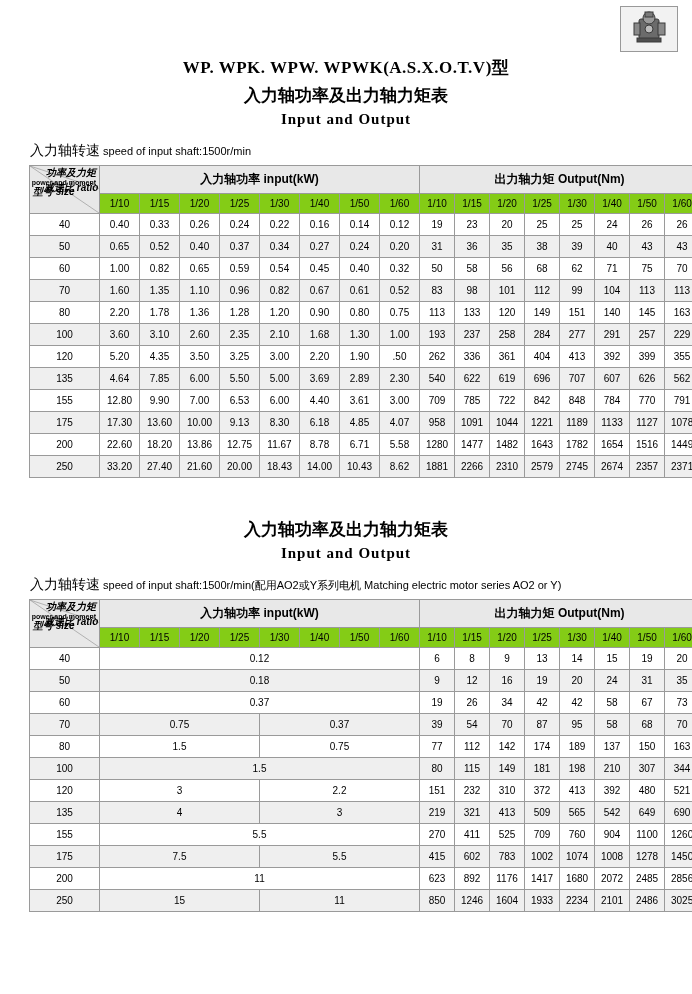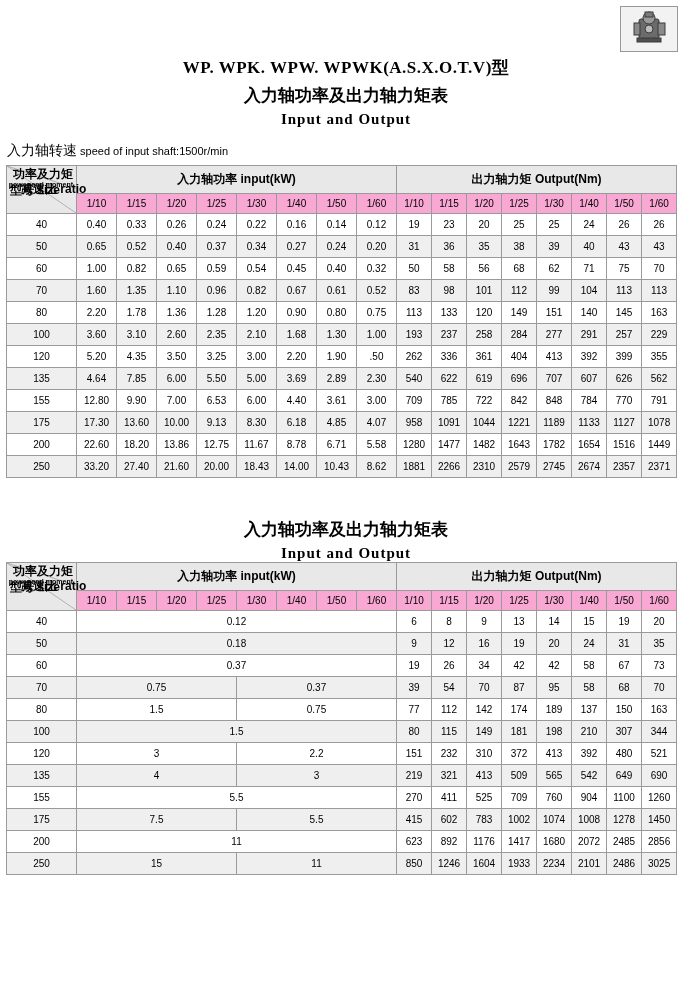--- a/index.html
+++ b/index.html
@@ -13,21 +13,21 @@
     font-family: "Liberation Sans", sans-serif;
     color: #000;
     position: relative;
     overflow: hidden;
   }
   .page {
     width: 692px;
     height: 994px;
     position: relative;
     box-sizing: border-box;
-    padding: 0 5px;
+    padding: 0 28px;
   }
 
   
   .logo-box {
     position: absolute;
     top: 6px;
     right: 14px;
     width: 56px;
     height: 44px;
     border: 1px solid #999;
@@ -88,21 +88,21 @@
     font-weight: normal;
   }
   tr.hdr-top td {
     height: 27px;
     background: #e8e8e8;
     font-size: 12px;
     font-weight: bold;
   }
   tr.hdr-sub td {
     height: 19px;
-    background: #f9a8d4;
+    background: #84cc16;
     font-size: 10px;
   }
   td.corner {
     background: #e8e8e8;
     position: relative;
     padding: 0;
   }
   .corner-inner {
     position: relative;
     width: 100%;
@@ -117,21 +117,21 @@
   }
   .c-lbl {
     position: absolute;
     font-size: 7px;
     line-height: 1.05;
     white-space: nowrap;
   }
   .c-lbl.a { right: 3px; top: 2px; text-align: right; }
   .c-lbl.b { left: 14px; top: 17px; }
   .c-lbl.c { left: 3px; bottom: 16px; margin-top: 24px; }
-  .c-lbl .cn { font-size: 12px; }
+  .c-lbl .cn { font-size: 10px; font-style: italic; }
 
   tr.datarow td { background: #ffffff; }
   tr.datarow.alt td { background: #efefef; }
   td.sizecell { background: inherit; }
 
   .table-wrap { margin-left: 1px; }
   .gap { height: 40px; }
 </style>
 </head>
 <body>
@@ -436,20 +436,24 @@
     </table>
   </div>
 
   <div class="gap"></div>
 
   <div class="title-block second">
     <div class="title-line2">入力轴功率及出力轴力矩表</div>
     <div class="title-line3">Input and Output</div>
   </div>
 
+  <div class="speed-line">
+    <span class="cn">入力轴转速</span>
+    <span>speed of input shaft:1500r/min(配用AO2或Y系列电机 Matching electric motor series AO2 or Y)</span>
+  </div>
 
   <div class="table-wrap">
     <table class="spec">
       <colgroup>
         <col style="width:70px">
         <col span="8" style="width:40px">
         <col span="8" style="width:35px">
       </colgroup>
       <tbody id="tbody-2">
           <tr class="hdr-top">

